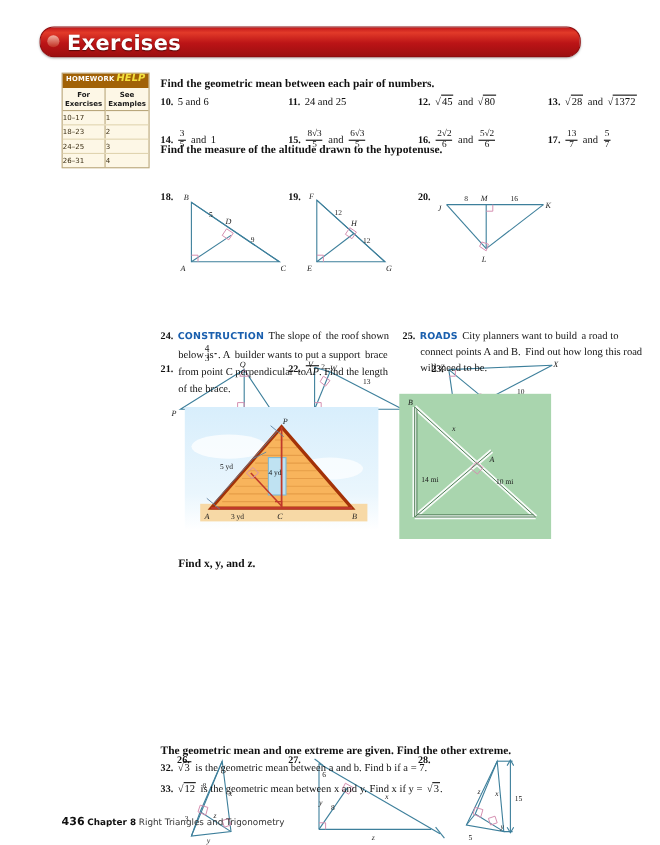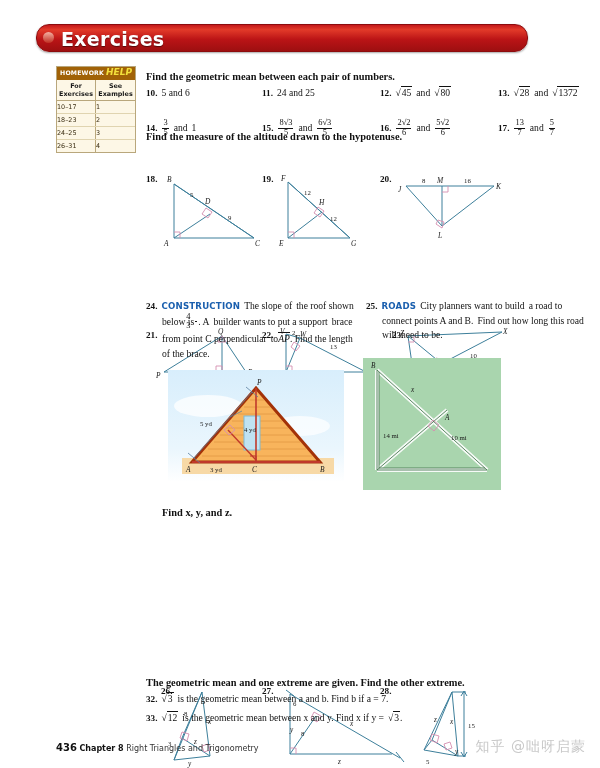--- a/index.html
+++ b/index.html
@@ -493,15 +493,14 @@
     <span class="body-t rad">√<span class="bar">12</span></span>
     <span class="body-t">is the geometric mean between x and y. Find x if y =</span>
     <span class="body-t rad">√<span class="bar">3</span></span><span class="body-t">.</span>
   </div>
 
   <div class="footer">
     <span class="pg">436</span>
     <span class="ch">Chapter 8</span>
     <span class="ct">Right Triangles and Trigonometry</span>
   </div>
-  <div class="wm">知乎 @咄呀启蒙</div>
 
 </div>
 
 </body></html>

